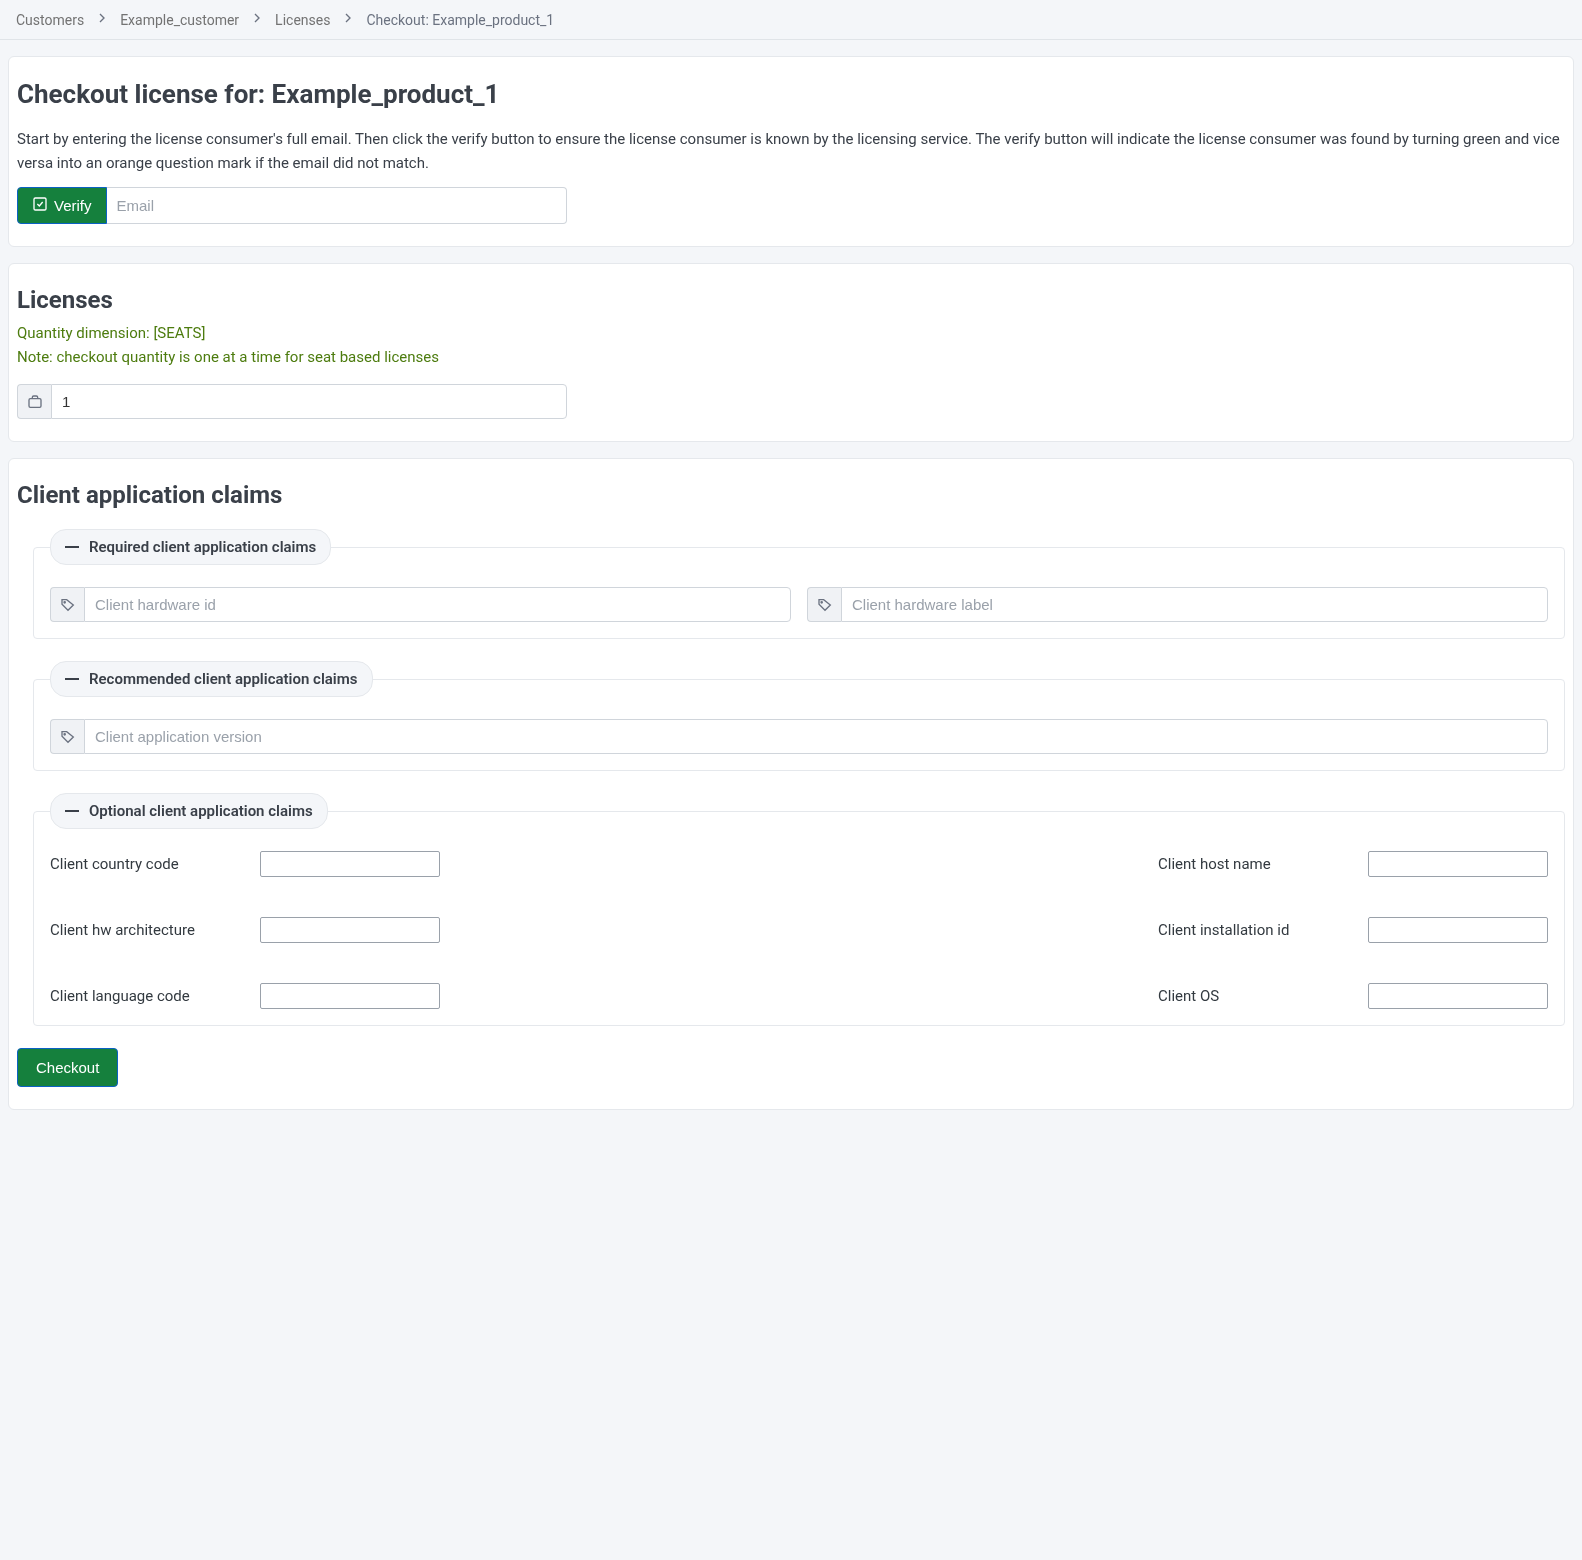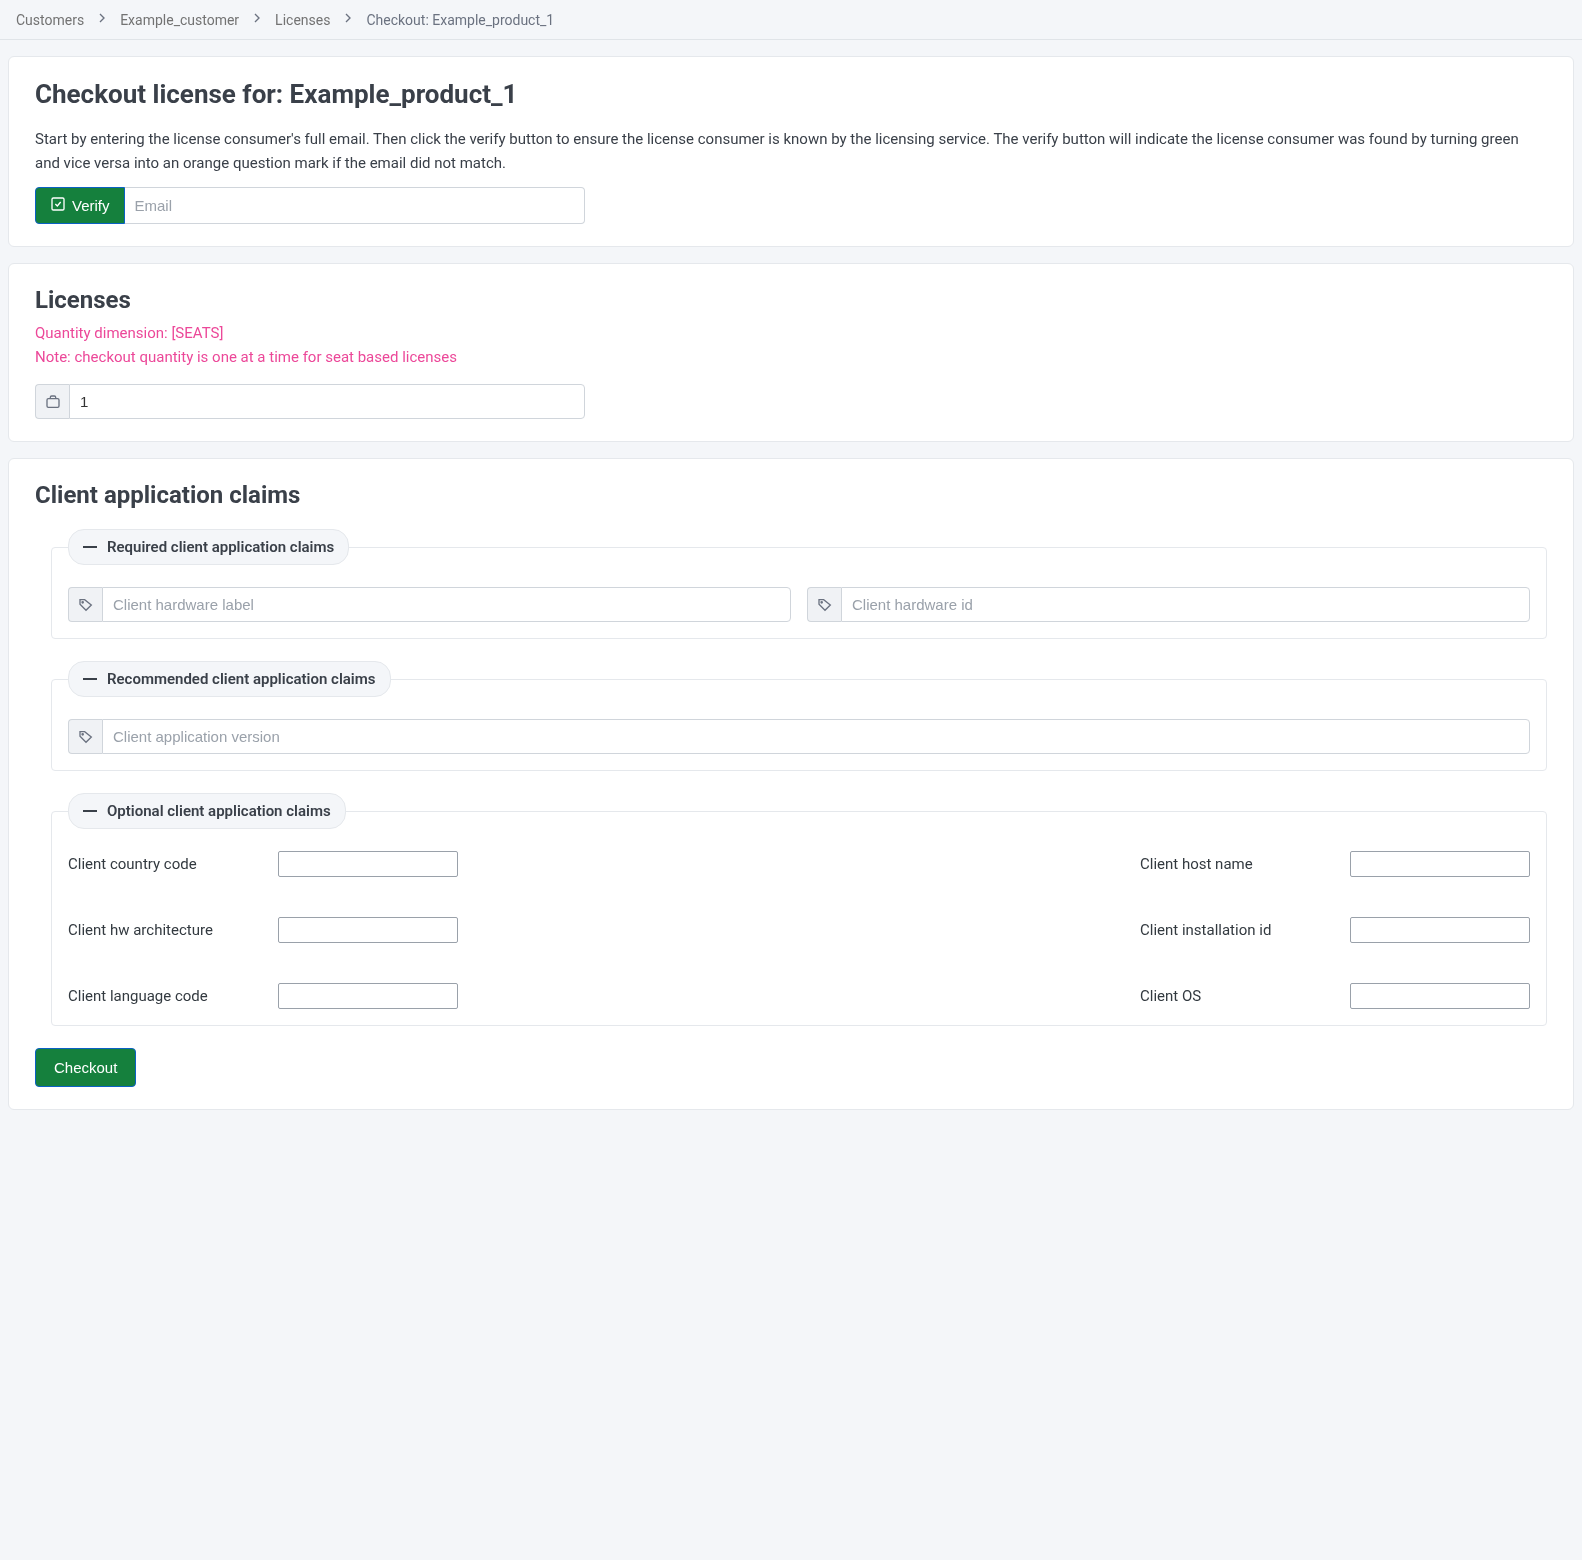--- a/index.html
+++ b/index.html
@@ -31,42 +31,42 @@
     color: #6b7280;
     font-size: 14px;
     text-align: center;
   }
   .content { padding: 8px 4px; }
   .card {
     background: #fff;
     border: 1px solid #e5e8ec;
     border-radius: 6px;
     margin: 8px 4px 16px 4px;
-    padding: 22px 26px;
+    padding: 22px 8px;
   }
   h1 {
     font-size: 26px;
     font-weight: 700;
     color: #3a4049;
     margin-bottom: 18px;
   }
   h2 {
     font-size: 24px;
     font-weight: 700;
     color: #3a4049;
     margin-bottom: 10px;
   }
   p.desc {
     color: #3a4049;
     font-size: 15px;
     line-height: 1.6;
     margin-bottom: 12px;
   }
   p.sub {
-    color: #ec4899;
+    color: #4d7c0f;
     font-size: 15px;
     margin-bottom: 6px;
   }
   .input-group {
     display: flex;
     align-items: stretch;
     max-width: 550px;
   }
   .input-group .icon-addon {
     display: flex;
@@ -224,30 +224,30 @@
           <span>Required client application claims</span>
         </legend>
         <div class="two-col">
           <div class="input-group">
             <span class="icon-addon">
               <svg class="icon" viewBox="0 0 24 24" fill="none" stroke="currentColor" stroke-width="2">
                   <path d="M20 12l-8 8-9-9V4h7l10 8z"></path>
                   <circle cx="7" cy="8" r="1"></circle>
                 </svg>
             </span>
-            <input type="text" placeholder="Client hardware label" style="">
+            <input type="text" placeholder="Client hardware id" style="">
           </div>
           <div class="input-group">
             <span class="icon-addon">
               <svg class="icon" viewBox="0 0 24 24" fill="none" stroke="currentColor" stroke-width="2">
                   <path d="M20 12l-8 8-9-9V4h7l10 8z"></path>
                   <circle cx="7" cy="8" r="1"></circle>
                 </svg>
             </span>
-            <input type="text" placeholder="Client hardware id" style="">
+            <input type="text" placeholder="Client hardware label" style="">
           </div>
         </div>
       </fieldset>
 
       <fieldset>
         <legend>
           <span class="dash"></span>
           <span>Recommended client application claims</span>
         </legend>
         <div class="input-group" style="max-width:none;">

